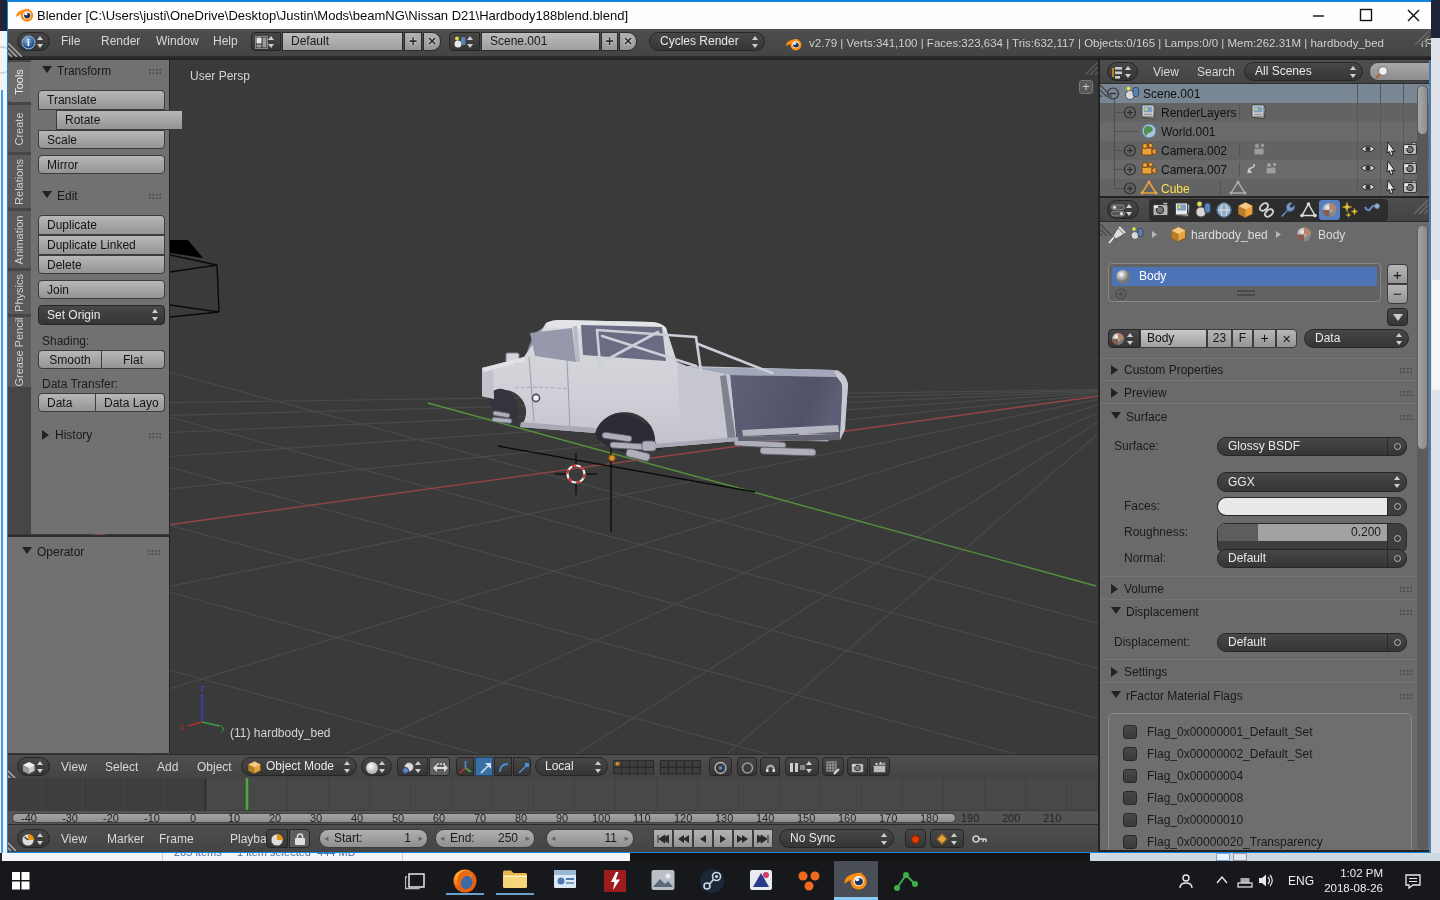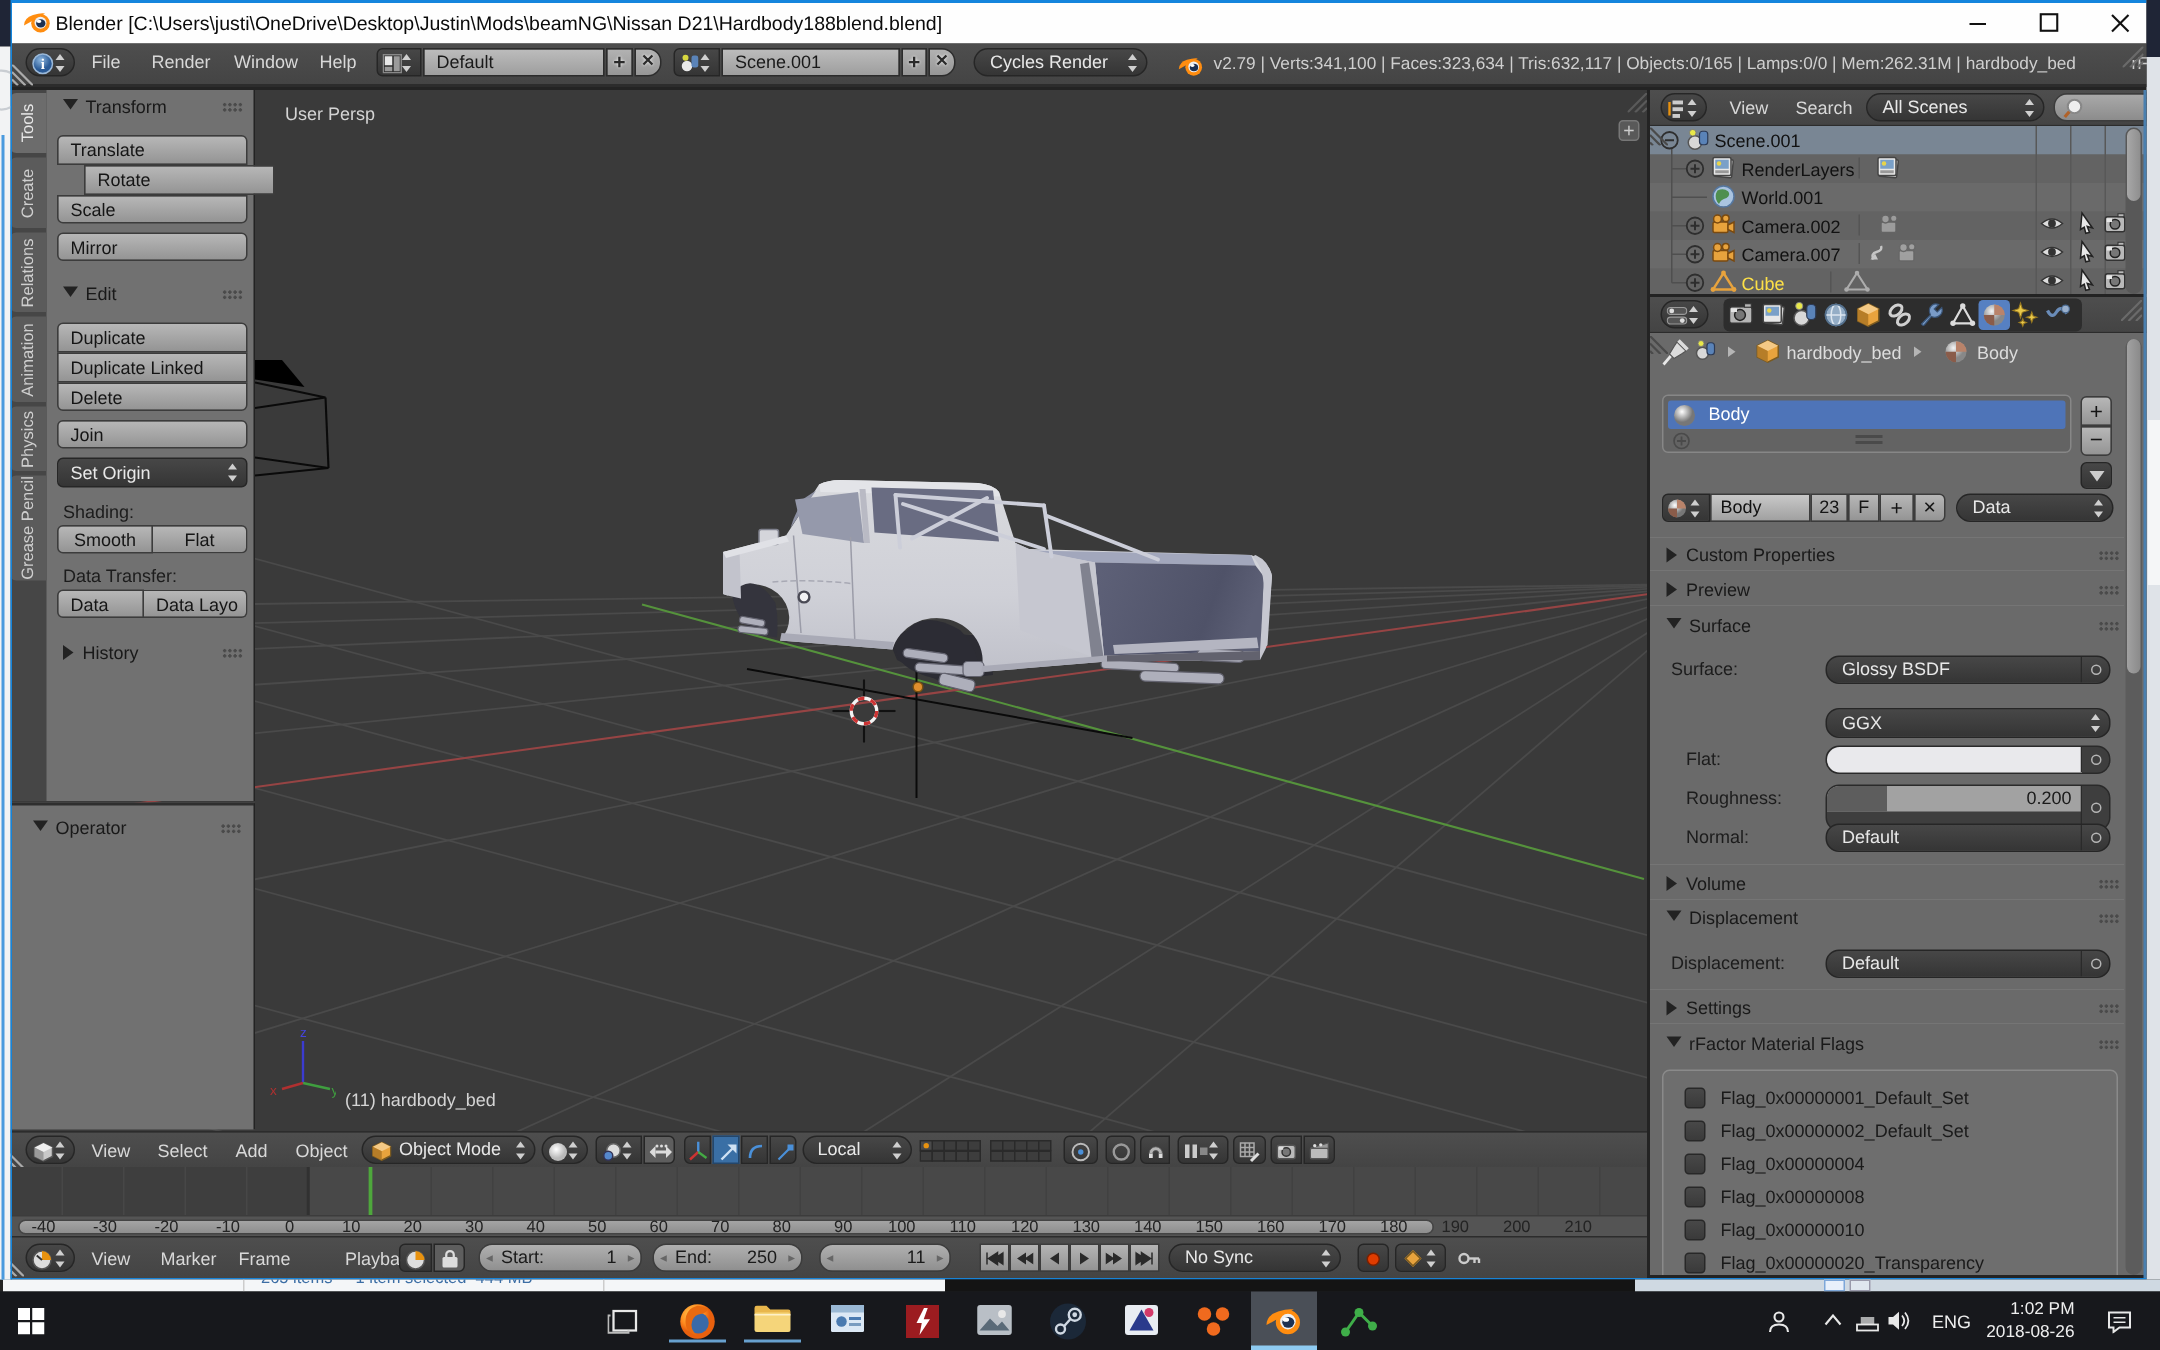--- a/index.html
+++ b/index.html
@@ -973,21 +973,21 @@
   <div class="dots" style="right:18px;top:169px;"></div>
   <div class="psep" style="top:182px;"></div>
   <div class="panelhdr" style="left:11px;top:188px;"><span class="tri-r" style="vertical-align:-1px;"></span>Preview</div>
   <div class="dots" style="right:18px;top:192px;"></div>
   <div class="psep" style="top:205px;"></div>
   <div class="panelhdr" style="left:11px;top:212px;"><span class="tri-d" style="vertical-align:2px;"></span>Surface</div>
   <div class="dots" style="right:18px;top:216px;"></div>
   <div class="proplabel" style="left:14px;top:241px;">Surface:</div>
   <div class="darkbtn" style="left:117px;top:239px;width:190px;height:19px;border-radius:9px;line-height:17px;padding-left:10px;">Glossy BSDF<div class="sock"></div></div>
   <div class="darkbtn" style="left:117px;top:274px;width:190px;height:20px;border-radius:9px;line-height:18px;padding-left:10px;">GGX<div class="updown"></div></div>
-  <div class="proplabel" style="left:24px;top:301px;">Flat:</div>
+  <div class="proplabel" style="left:24px;top:301px;">Faces:</div>
   <div class="abs" style="left:117px;top:299px;width:190px;height:19px;border-radius:9px;border:1px solid #2a2a2a;background:#3e3e3e;">
     <div class="abs" style="left:0;top:0;width:170px;height:17px;background:#e9e9ec;border-radius:9px 0 0 9px;"></div>
     <div class="sock"></div>
   </div>
   <div class="proplabel" style="left:24px;top:327px;">Roughness:</div>
   <div class="abs" style="left:117px;top:325px;width:190px;height:31px;border-radius:9px;border:1px solid #2a2a2a;background:#3e3e3e;overflow:hidden;">
     <div class="abs" style="left:0;top:0;width:170px;height:17px;background:#a2a2a2;"></div>
     <div class="abs" style="left:0;top:0;width:40px;height:17px;background:#5d5d5d;"></div>
     <div class="abs" style="right:25px;top:0;color:#1a1a1a;font-size:12px;line-height:17px;">0.200</div>
     <div class="sock" style="background:#3e3e3e;"></div>

